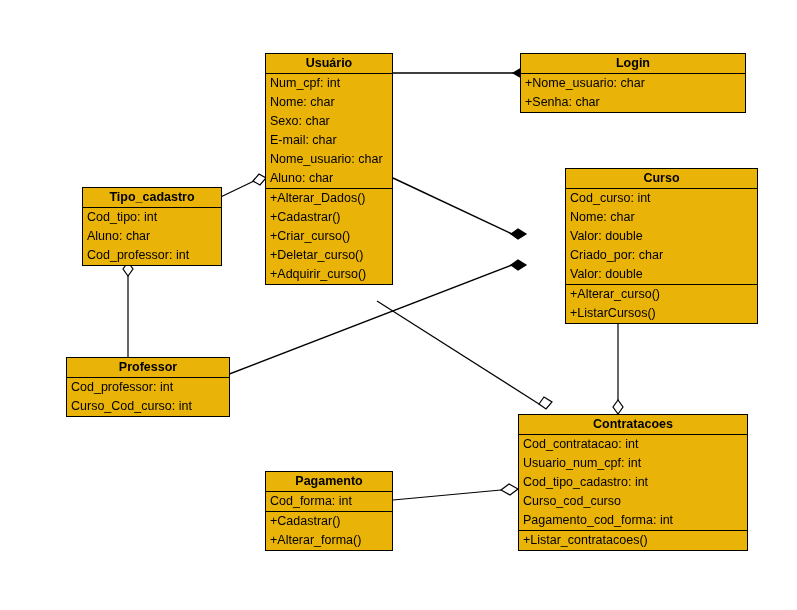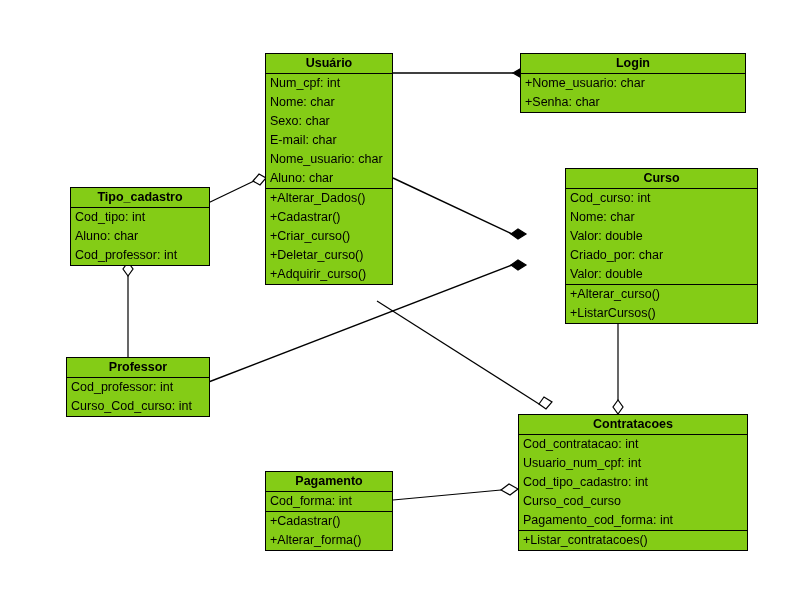--- a/index.html
+++ b/index.html
@@ -21,21 +21,21 @@
     left: 0;
     top: 0;
     width: 797px;
     height: 610px;
     pointer-events: none;
   }
   .uml-class {
     position: absolute;
     box-sizing: border-box;
     border: 1.5px solid #000000;
-    background: #84cc16;
+    background: #eab308;
     z-index: 2;
   }
   .uml-class-name {
     box-sizing: border-box;
     height: 20px;
     line-height: 19px;
     text-align: center;
     font-weight: bold;
     font-size: 12.5px;
     color: #000000;
@@ -144,30 +144,30 @@
       <div class="uml-row">Valor: double</div>
       <div class="uml-row">Criado_por: char</div>
       <div class="uml-row">Valor: double</div>
     </div>
     <div class="uml-compartment bordered">
       <div class="uml-row">+Alterar_curso()</div>
       <div class="uml-row">+ListarCursos()</div>
     </div>
   </div>
 
-  <div class="uml-class" style="left:70px; top:187px; width:140px;">
+  <div class="uml-class" style="left:82px; top:187px; width:140px;">
     <div class="uml-class-name">Tipo_cadastro</div>
     <div class="uml-compartment">
       <div class="uml-row">Cod_tipo: int</div>
       <div class="uml-row">Aluno: char</div>
       <div class="uml-row">Cod_professor: int</div>
     </div>
   </div>
 
-  <div class="uml-class" style="left:66px; top:357px; width:144px;">
+  <div class="uml-class" style="left:66px; top:357px; width:164px;">
     <div class="uml-class-name">Professor</div>
     <div class="uml-compartment">
       <div class="uml-row">Cod_professor: int</div>
       <div class="uml-row">Curso_Cod_curso: int</div>
     </div>
   </div>
 
   <div class="uml-class" style="left:265px; top:471px; width:128px;">
     <div class="uml-class-name">Pagamento</div>
     <div class="uml-compartment">

